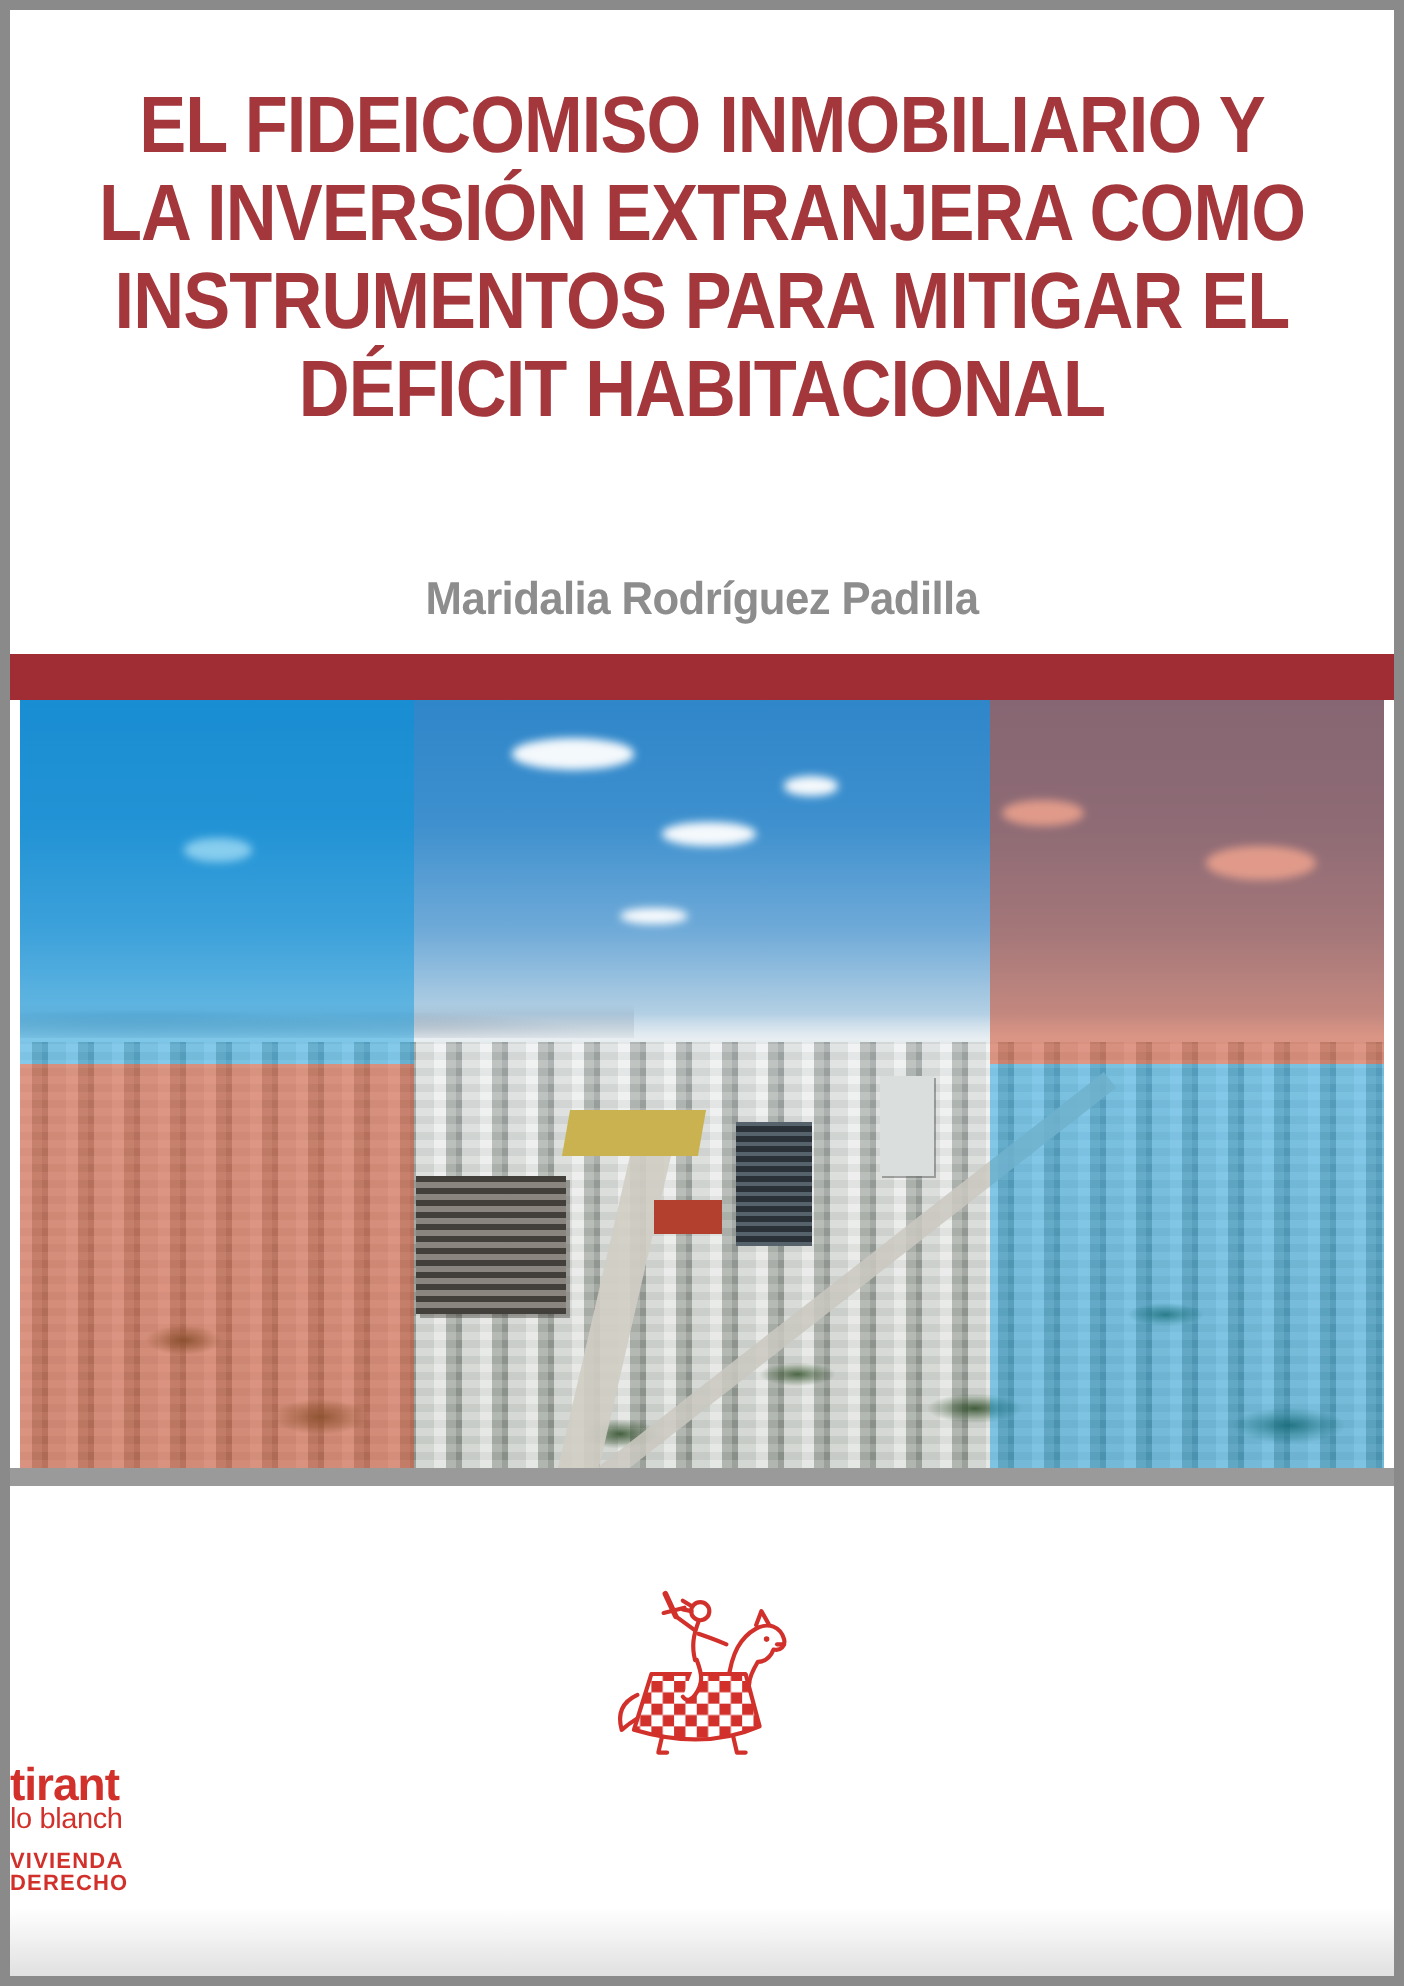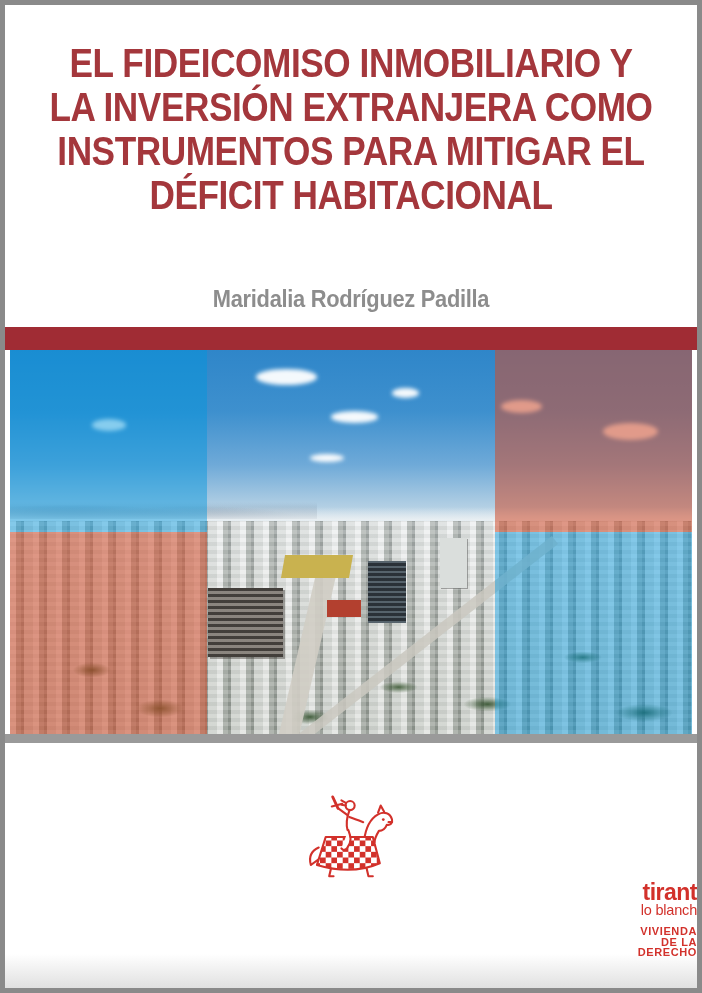--- a/index.html
+++ b/index.html
@@ -65,21 +65,21 @@
   
   .tints{position:absolute;inset:0;display:grid;
     grid-template-columns:28.9% 42.2% 28.9%;grid-template-rows:47.4% 52.6%;}
   .tint{width:100%;height:100%;}
   .tint-cyan{background:rgba(0,150,222,0.45);}
   .tint-red{background:rgba(208,76,44,0.55);}
   .tint-none{background:transparent;}
   
   .gray-strip{position:absolute;top:729px;left:0;right:0;height:9px;background:#9A9A9A;}
   
-  .publisher{position:absolute;top:790px;left:0;right:0;text-align:right;color:#D2312B;}
+  .publisher{position:absolute;top:790px;left:0;right:0;text-align:left;color:#D2312B;}
   .knight{display:block;margin:0 auto;}
   .brand-primary{font-size:23px;font-weight:bold;letter-spacing:-0.5px;line-height:22px;margin-top:2px;}
   .brand-secondary{font-size:14.5px;font-weight:normal;letter-spacing:-0.2px;line-height:15px;}
   .collection{margin-top:8px;font-size:11px;font-weight:bold;letter-spacing:0.6px;line-height:10.5px;}
   
   .bottom-shade{position:absolute;left:0;right:0;bottom:0;height:34px;
     background:linear-gradient(180deg,rgba(210,210,210,0),rgba(208,208,208,.65));}
 </style>
 </head>
 <body>
@@ -162,19 +162,18 @@
 
         <path d="M51,23 L40,15"></path>
         <path d="M40,15 L34,2" stroke-width="3.2"></path>
         <path d="M33,13 L45,10"></path>
       </g>
     </svg>
     <div class="brand-primary">tirant</div>
     <div class="brand-secondary">lo blanch</div>
     <div class="collection">
       <div>VIVIENDA</div>
-      <div>DE LA</div>
       <div>DERECHO</div>
     </div>
   </div>
 
   <div class="bottom-shade"></div>
 </div>
 
 </body></html>

